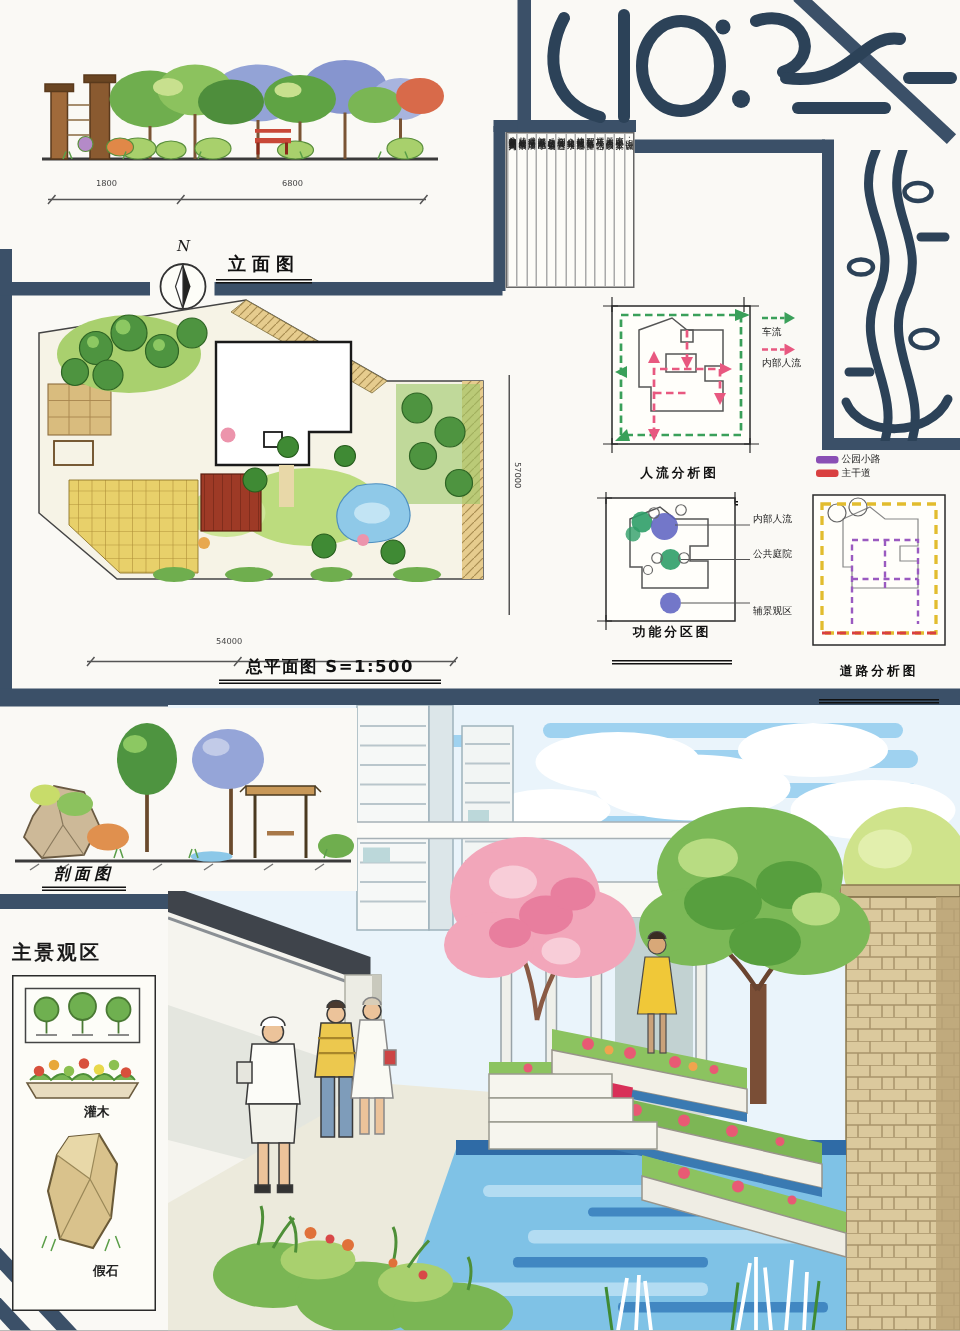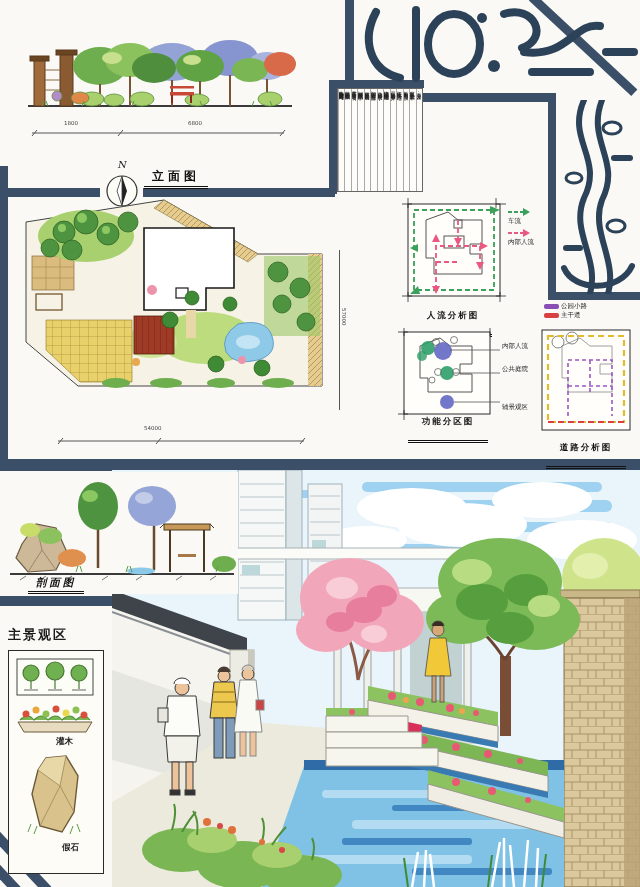--- a/index.html
+++ b/index.html
@@ -214,20 +214,21 @@
   <div class="abs" style="left:56px;top:430px;width:250px;height:10px;">
     <svg width="250" height="10" viewBox="0 0 250 10">
       <line x1="2" y1="6" x2="248" y2="6" stroke="#555" stroke-width="1"></line>
       <path d="M2,9 l5,-6 M100,9 l5,-6 M244,9 l5,-6" stroke="#555" stroke-width="1" fill="none"></path>
     </svg>
     <span class="abs dim" style="left:88px;top:-5px;">54000</span>
   </div>
   <div class="abs" style="left:339px;top:250px;width:10px;height:160px;border-left:1px solid #555;">
     <span class="dim-vert abs" style="left:1px;top:58px;">57000</span>
   </div>
+  <div class="abs hand-ttl" style="left:146px;top:437px;width:148px;font-size:11px;letter-spacing:1px;">总平面图 S=1:500</div>
 
   <div class="notes">
     <div class="note-col">设计说明：</div>
     <div class="note-col">本案位于小区中庭，</div>
     <div class="note-col">以自然生态为主题，</div>
     <div class="note-col">结合大气小巧草坪，</div>
     <div class="note-col">乔灌草错落配置，</div>
     <div class="note-col">道路流线通畅便捷，</div>
     <div class="note-col">水景与绿化结合，</div>
     <div class="note-col">营造宜人休憩空间，</div>

